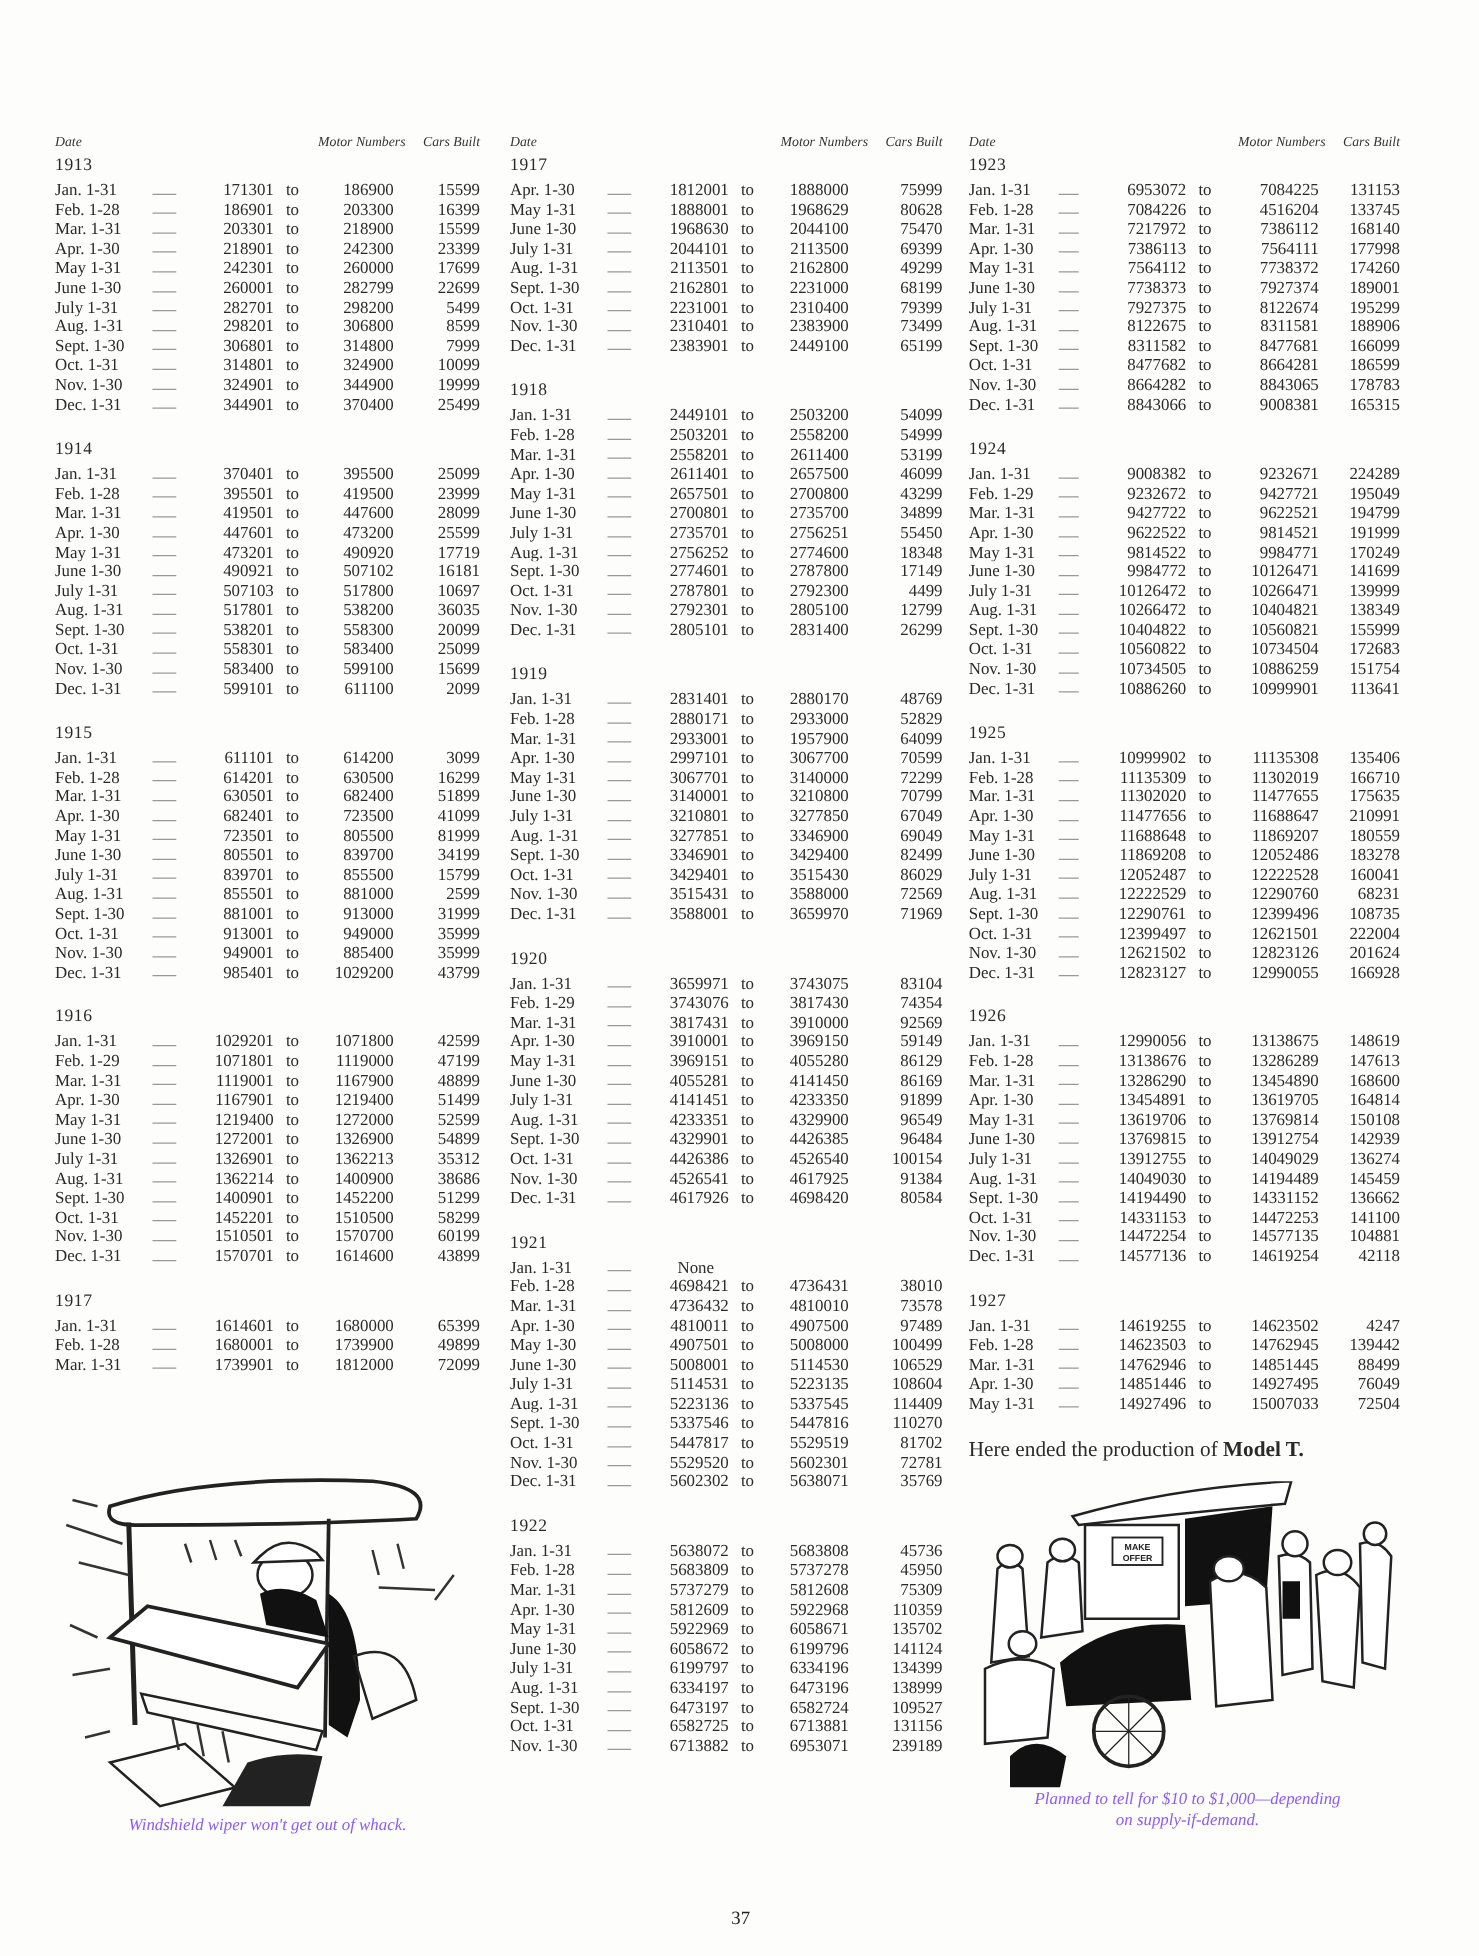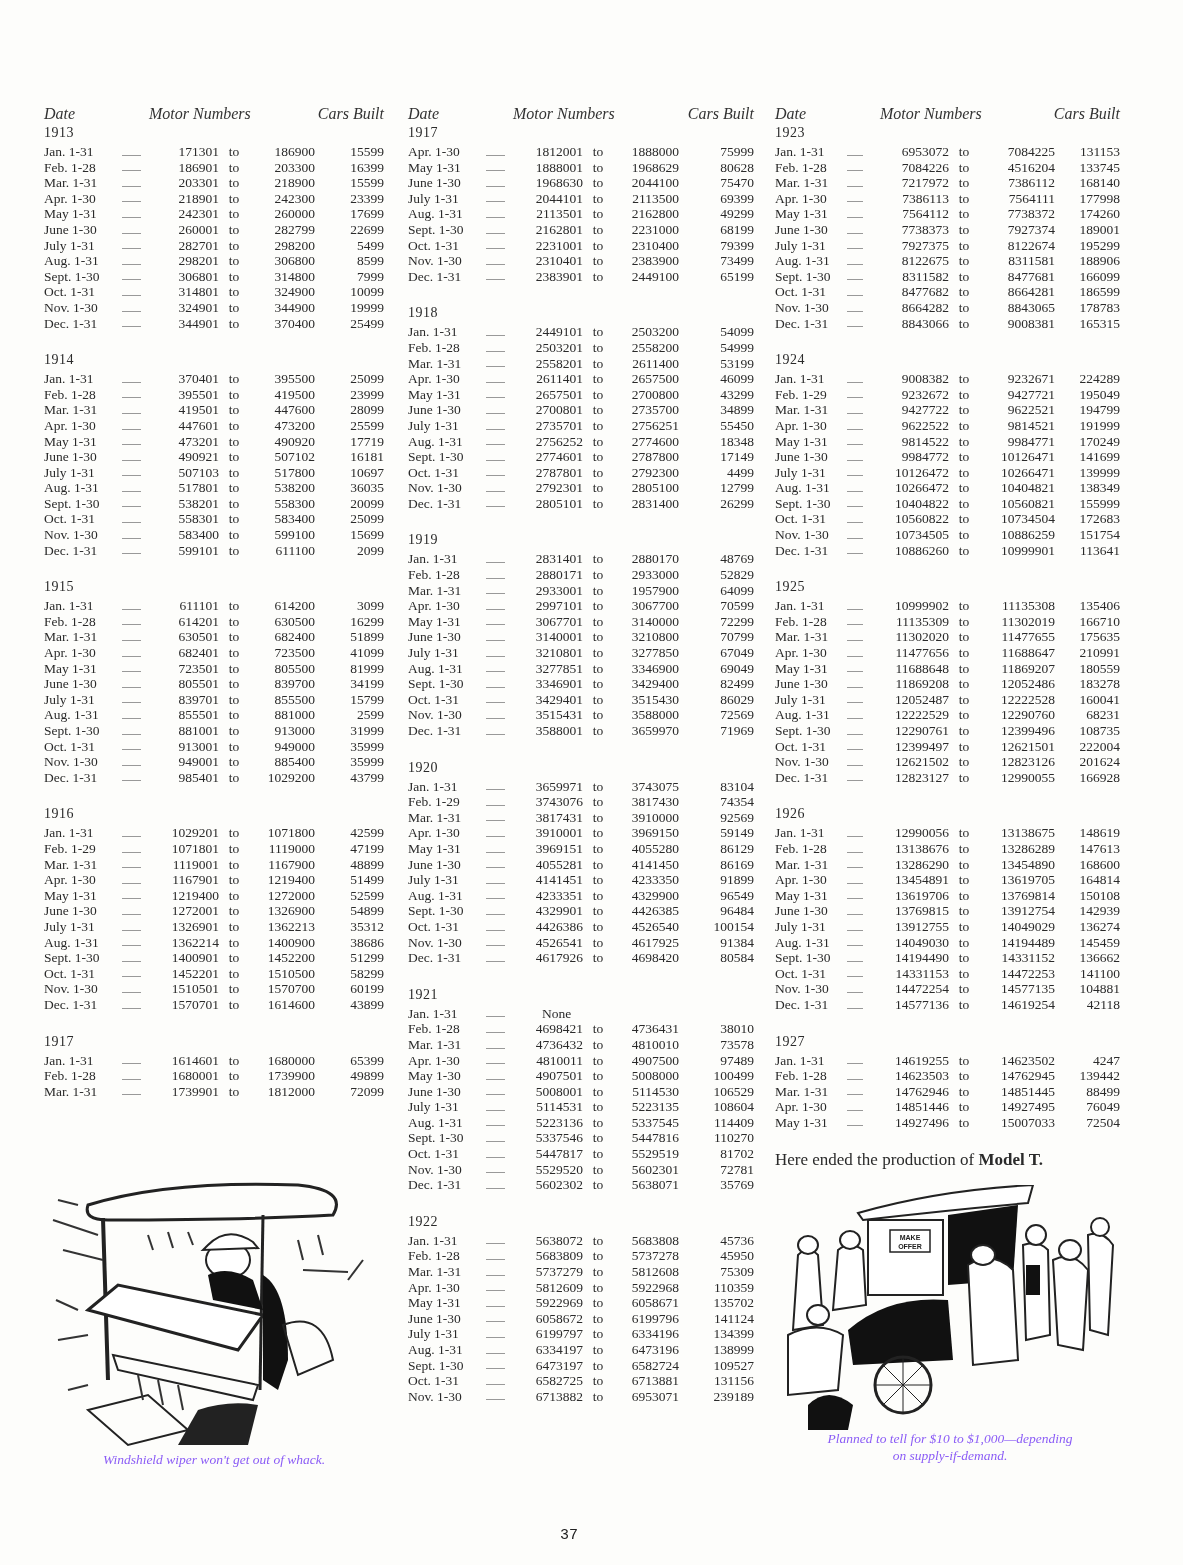--- a/index.html
+++ b/index.html
@@ -4,23 +4,23 @@
   <style>
     html, body { margin: 0; padding: 0; }
     body {
       width: 1183px; height: 1565px; background: #fdfdfb; position: relative; overflow: hidden;
       font-family: "Liberation Serif", "DejaVu Serif", serif; color: #2a2a2a;
     }
     .col { position: absolute; top: 104px; }
     .col1 { left: 44px; width: 340px; }
     .col2 { left: 408px; width: 346px; }
     .col3 { left: 775px; width: 345px; }
-    .hdr { display: flex; font-style: italic; font-size: 16px; height: 20px; line-height: 20px; color: #333; }
+    .hdr { display: flex; font-style: italic; font-size: 11px; height: 20px; line-height: 20px; color: #333; }
     .hdr .h-date { width: 105px; }
-    .hdr .h-motor { flex: 1; padding-right: 14px; }
+    .hdr .h-motor { flex: 1; text-align: right; padding-right: 14px; }
     .hdr .h-cars { text-align: right; }
     .year { font-size: 14px; height: 18px; line-height: 18px; margin-bottom: 2px; letter-spacing: 0.5px; }
     .block { margin-bottom: 20px; }
     .row { display: flex; font-size: 13.5px; height: 15.6px; line-height: 15.6px; white-space: nowrap; }
     .row .d { width: 105px; position: relative; }
     .row .d .lbl { background: #fdfdfb; padding-right: 3px; position: relative; z-index: 1; }
     .row .d::after { content: ""; position: absolute; left: 78px; right: 8px; bottom: 4px; border-bottom: 1px solid #999; }
     .row .from { width: 70px; text-align: right; }
     .row .to { width: 30px; text-align: center; }
     .row .end { width: 66px; text-align: right; }
@@ -31,21 +31,21 @@
     .col3 .row .end { width: 76px; }
     .row.none .from { text-align: left; width: auto; margin-left: 29px; }
     .note { font-size: 17px; margin-top: 2px; }
     .note b { font-weight: bold; }
     .illus { position: absolute; border: none; }
     .illus1 { left: 48px; top: 1160px; width: 330px; height: 290px; }
     .illus2 { left: 778px; top: 1185px; width: 345px; height: 245px; }
     .caption { position: absolute; font-style: italic; font-size: 13.5px; text-align: center; color: #8b5cf6; }
     .cap1 { left: 44px; top: 1452px; width: 340px; }
     .cap2 { left: 770px; top: 1430px; width: 360px; line-height: 17px; }
-    .pagenum { position: absolute; left: 560px; top: 1527px; width: 40px; text-align: left; font-family: Liberation Mono, monospace; font-size: 15px; color: #222; }
+    .pagenum { position: absolute; left: 560px; top: 1527px; width: 40px; text-align: right; font-family: Liberation Serif, serif; font-size: 15px; color: #222; }
   </style>
 </head>
 <body>
 
 <div class="col col1">
   <div class="hdr">
     <span class="h-date">Date</span>
     <span class="h-motor">Motor Numbers</span>
     <span class="h-cars">Cars Built</span>
   </div>

